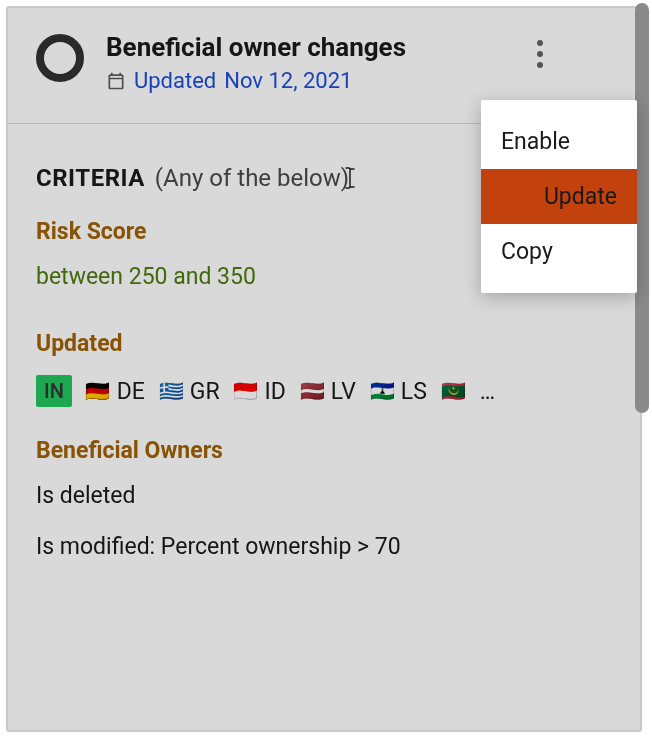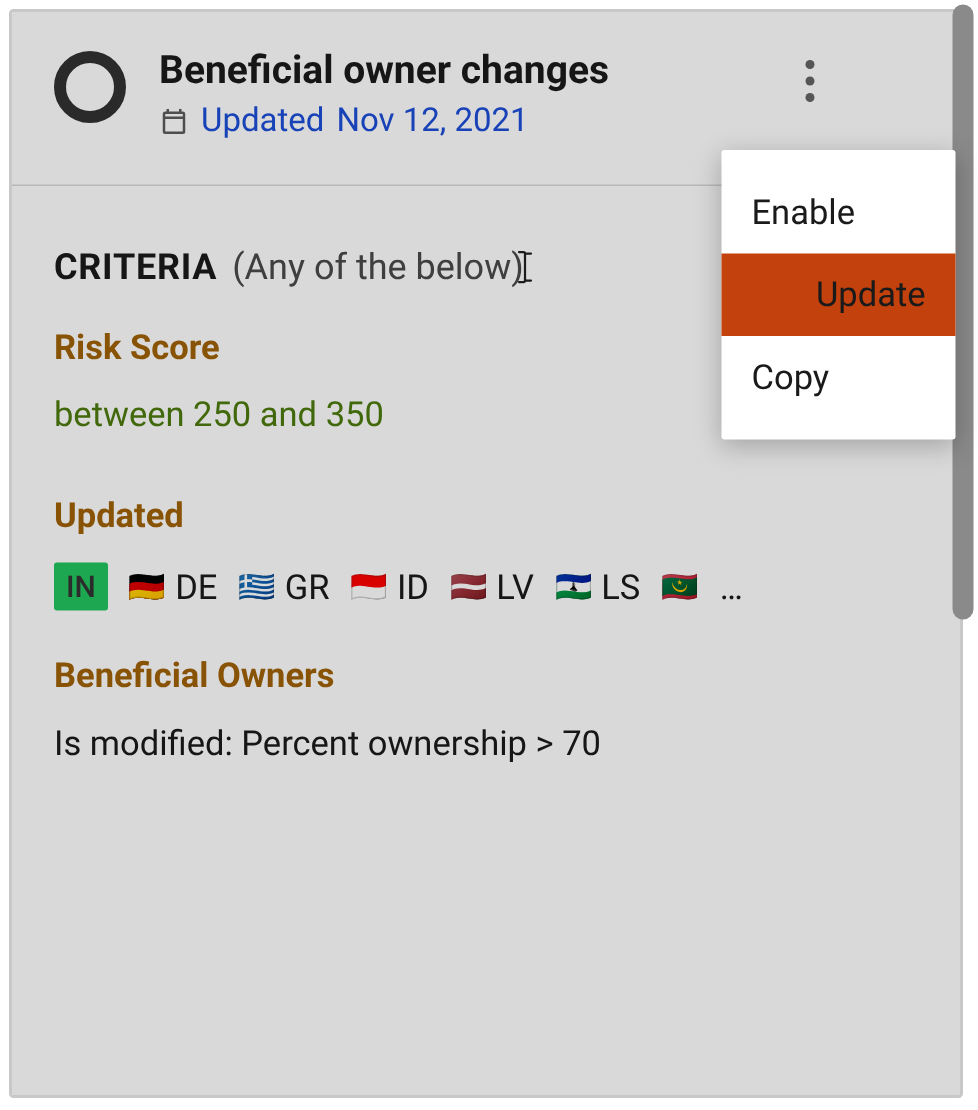--- a/index.html
+++ b/index.html
@@ -256,20 +256,21 @@
         </span>
         <span class="country">
           <span class="flag">🇱🇸</span>
           <span>LS</span>
         </span>
         <span class="flag">🇲🇷</span>
         <span class="ellipsis">…</span>
       </div>
 
       <div class="field-label">Beneficial Owners</div>
+      <div class="owner-item">Is deleted</div>
       <div class="owner-item">Is modified: Percent ownership &gt; 70</div>
     </div>
   </div>
 
   <div class="overlay"></div>
 </div>
 
 <div class="kebab-button">
   <div class="dot"></div>
   <div class="dot"></div>

